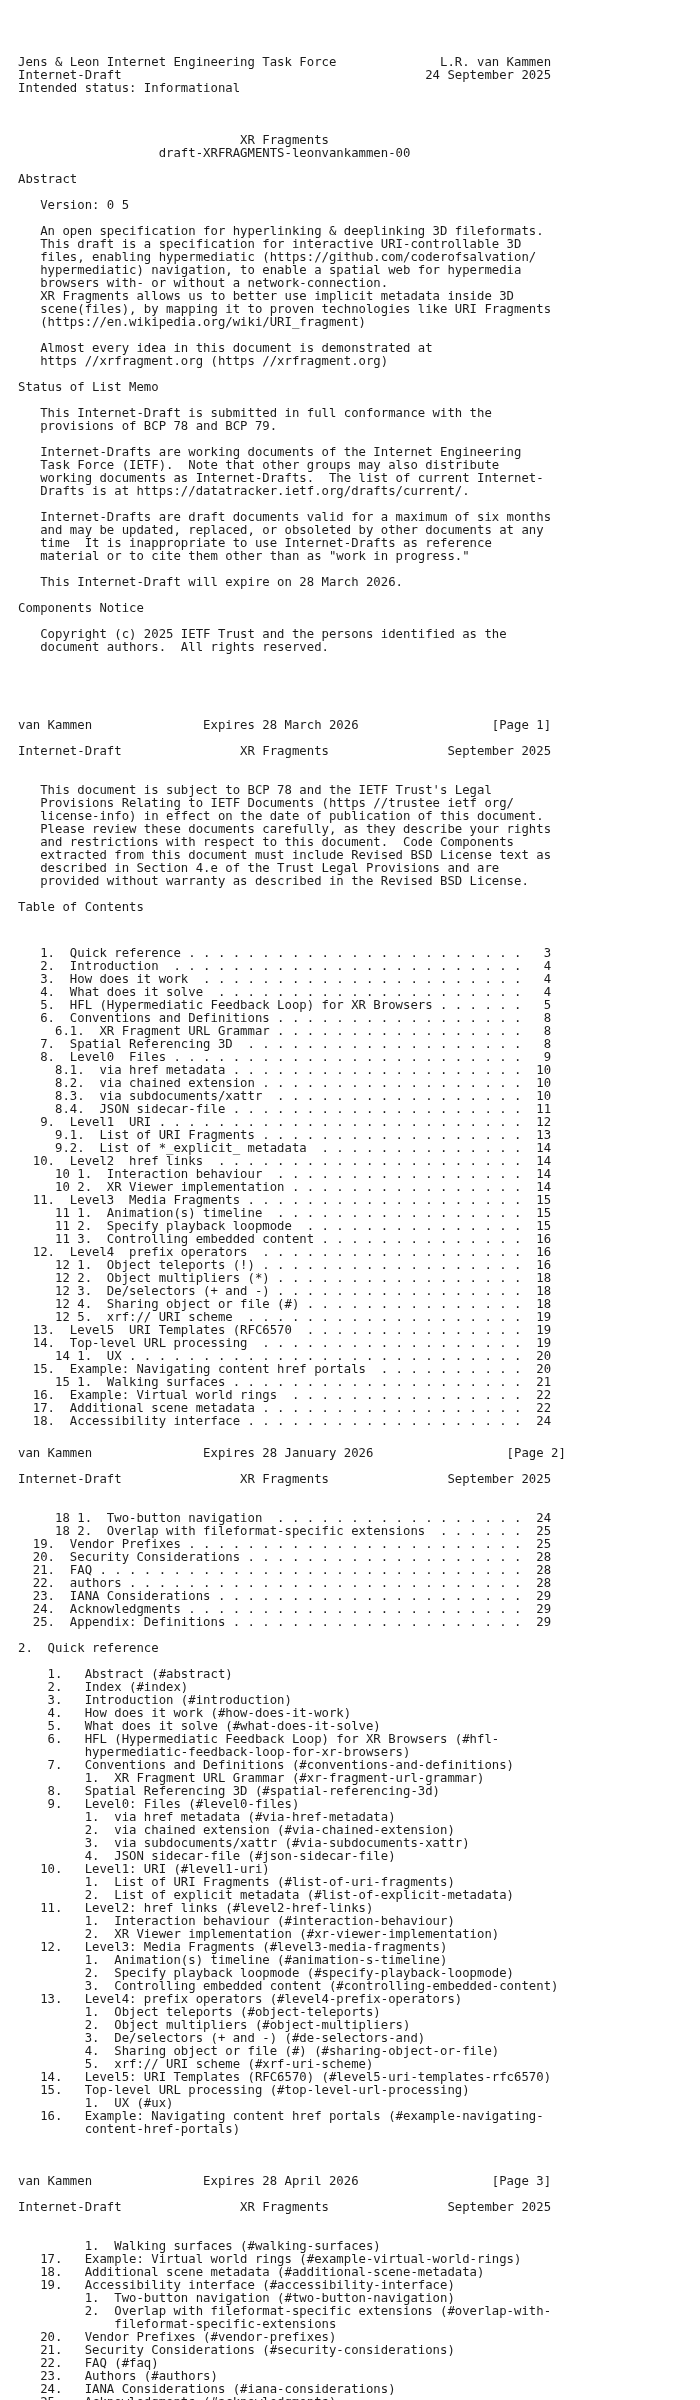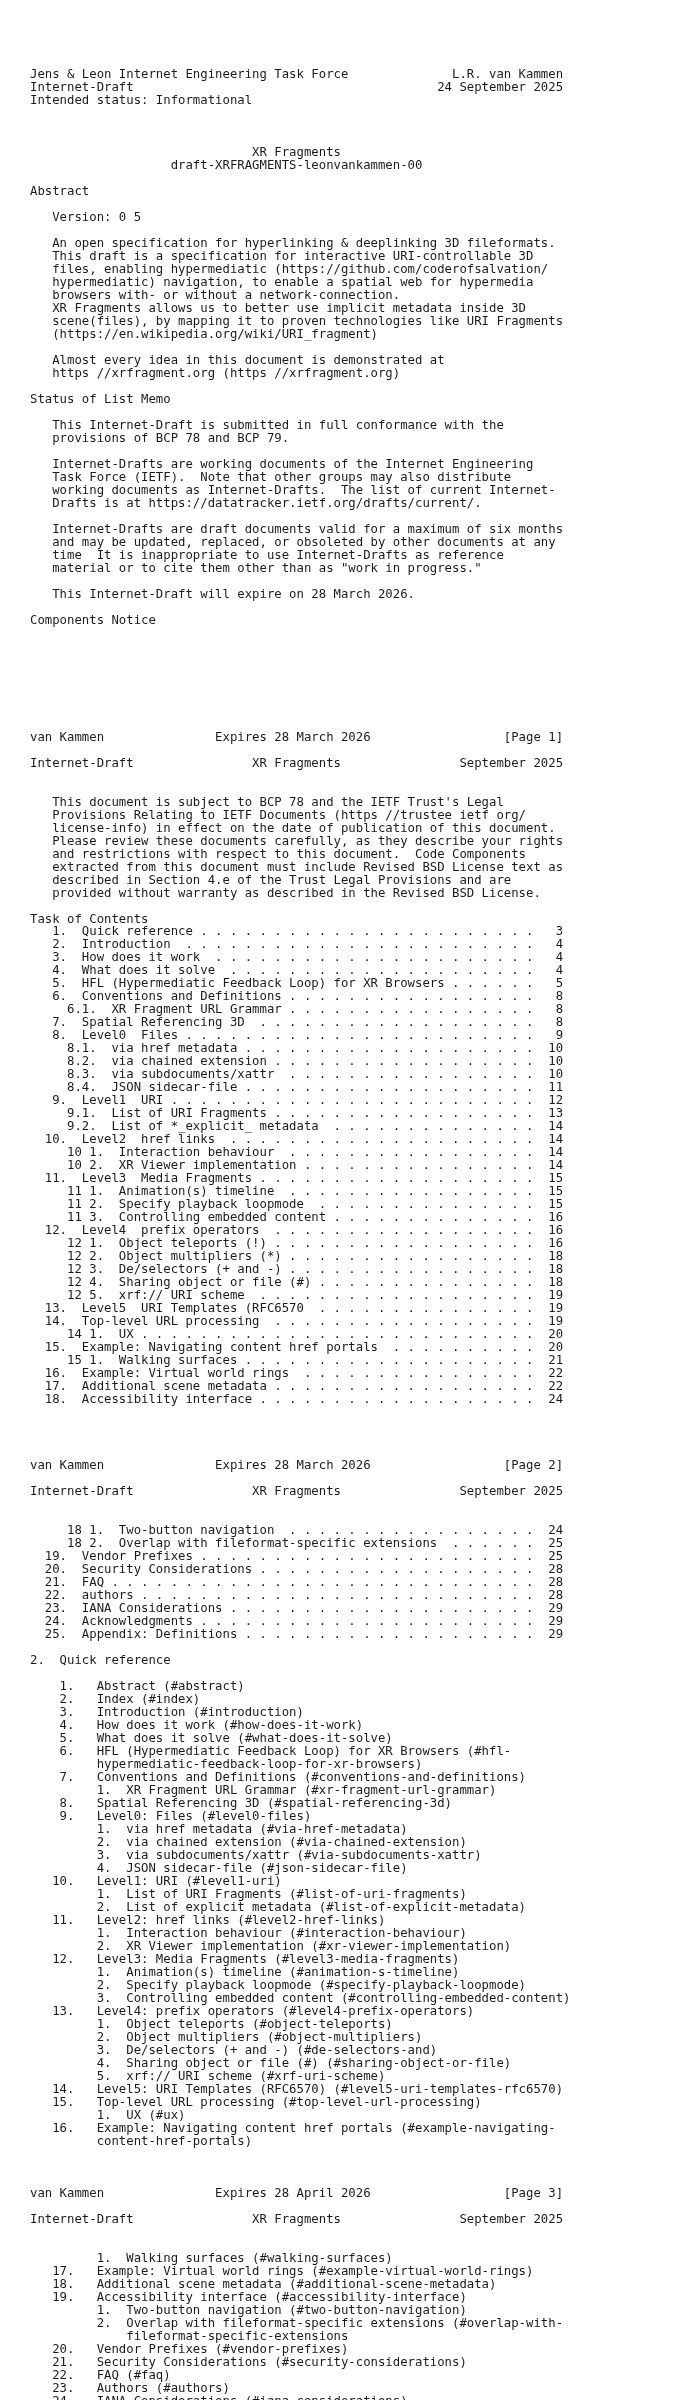--- a/index.html
+++ b/index.html
@@ -13,21 +13,21 @@
     width: 700px; height: 2400px;
     font-family: "DejaVu Sans Mono", "Liberation Mono", monospace;
     font-size: 12.3px;
     line-height: 13px;
     color: #1b1b1b;
     overflow: hidden;
   }
   .doc pre {
     position: absolute;
     left: 14px;
-    margin: 16px;
+    margin: 4px;
     font: inherit;
     white-space: pre;
   }
 </style>
 </head>
 <body style="background: rgb(255, 255, 255);">
 
 <div class="doc" style="color: rgb(27, 27, 27);">
   <pre style="top:52px" id="masthead">Jens &amp; Leon Internet Engineering Task Force              L.R. van Kammen
 Internet-Draft                                         24 September 2025
@@ -57,32 +57,34 @@
    working documents as Internet-Drafts.  The list of current Internet-
    Drafts is at https://datatracker.ietf.org/drafts/current/.
 
    Internet-Drafts are draft documents valid for a maximum of six months
    and may be updated, replaced, or obsoleted by other documents at any
    time  It is inappropriate to use Internet-Drafts as reference
    material or to cite them other than as "work in progress."
 
    This Internet-Draft will expire on 28 March 2026.</pre>
   <pre style="top:598px">Components Notice</pre>
+  <pre style="top:624px">   Copyright (c) 2025 IETF Trust and the persons identified as the
+   document authors.  All rights reserved.</pre>
   <pre style="top:715px" id="footer-1">van Kammen               Expires 28 March 2026                  [Page 1]</pre>
   <pre style="top:741px" id="pagehead-2">Internet-Draft                XR Fragments                September 2025</pre>
   <pre style="top:780px">   This document is subject to BCP 78 and the IETF Trust's Legal
    Provisions Relating to IETF Documents (https //trustee ietf org/
    license-info) in effect on the date of publication of this document.
    Please review these documents carefully, as they describe your rights
    and restrictions with respect to this document.  Code Components
    extracted from this document must include Revised BSD License text as
    described in Section 4.e of the Trust Legal Provisions and are
    provided without warranty as described in the Revised BSD License.</pre>
-  <pre style="top:897px">Task of Contents</pre>
-  <pre style="top:909px" id="toc-1">   1.  Quick reference . . . . . . . . . . . . . . . . . . . . . . .   3
+  <pre style="top:897px">Table of Contents</pre>
+  <pre style="top:943px" id="toc-1">   1.  Quick reference . . . . . . . . . . . . . . . . . . . . . . .   3
    2.  Introduction  . . . . . . . . . . . . . . . . . . . . . . . .   4
    3.  How does it work  . . . . . . . . . . . . . . . . . . . . . .   4
    4.  What does it solve  . . . . . . . . . . . . . . . . . . . . .   4
    5.  HFL (Hypermediatic Feedback Loop) for XR Browsers . . . . . .   5
    6.  Conventions and Definitions . . . . . . . . . . . . . . . . .   8
      6.1.  XR Fragment URL Grammar . . . . . . . . . . . . . . . . .   8
    7.  Spatial Referencing 3D  . . . . . . . . . . . . . . . . . . .   8
    8.  Level0  Files . . . . . . . . . . . . . . . . . . . . . . . .   9
      8.1.  via href metadata . . . . . . . . . . . . . . . . . . . .  10
      8.2.  via chained extension . . . . . . . . . . . . . . . . . .  10
@@ -105,21 +107,21 @@
      12 4.  Sharing object or file (#) . . . . . . . . . . . . . . .  18
      12 5.  xrf:// URI scheme  . . . . . . . . . . . . . . . . . . .  19
   13.  Level5  URI Templates (RFC6570  . . . . . . . . . . . . . . .  19
   14.  Top-level URL processing  . . . . . . . . . . . . . . . . . .  19
      14 1.  UX . . . . . . . . . . . . . . . . . . . . . . . . . . .  20
   15.  Example: Navigating content href portals  . . . . . . . . . .  20
      15 1.  Walking surfaces . . . . . . . . . . . . . . . . . . . .  21
   16.  Example: Virtual world rings  . . . . . . . . . . . . . . . .  22
   17.  Additional scene metadata . . . . . . . . . . . . . . . . . .  22
   18.  Accessibility interface . . . . . . . . . . . . . . . . . . .  24</pre>
-  <pre style="top:1443px" id="footer-2">van Kammen               Expires 28 March 2026                  [Page 2]</pre>
+  <pre style="top:1443px" id="footer-2">van Kammen               Expires 28 January 2026                  [Page 2]</pre>
   <pre style="top:1469px" id="pagehead-3">Internet-Draft                XR Fragments                September 2025</pre>
   <pre style="top:1508px" id="toc-2">     18 1.  Two-button navigation  . . . . . . . . . . . . . . . . .  24
      18 2.  Overlap with fileformat-specific extensions  . . . . . .  25
   19.  Vendor Prefixes . . . . . . . . . . . . . . . . . . . . . . .  25
   20.  Security Considerations . . . . . . . . . . . . . . . . . . .  28
   21.  FAQ . . . . . . . . . . . . . . . . . . . . . . . . . . . . .  28
   22.  authors . . . . . . . . . . . . . . . . . . . . . . . . . . .  28
   23.  IANA Considerations . . . . . . . . . . . . . . . . . . . . .  29
   24.  Acknowledgments . . . . . . . . . . . . . . . . . . . . . . .  29
   25.  Appendix: Definitions . . . . . . . . . . . . . . . . . . . .  29</pre>

